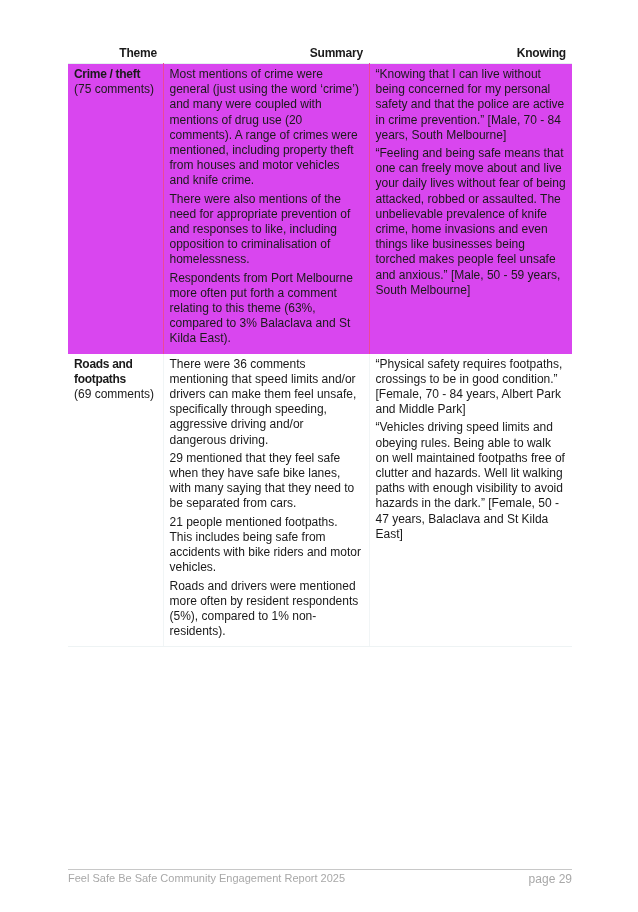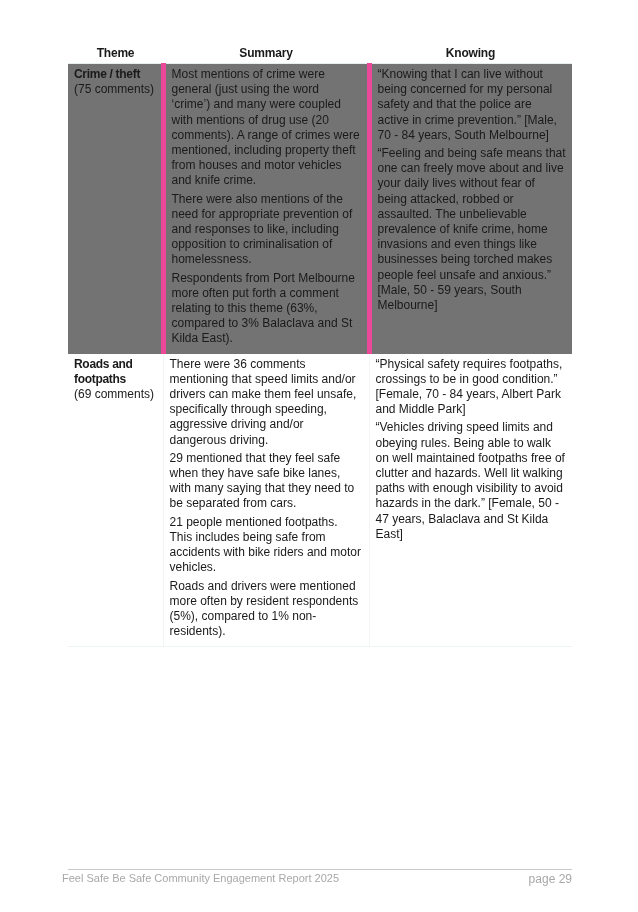--- a/index.html
+++ b/index.html
@@ -1,31 +1,31 @@
 <!DOCTYPE html>
 <html><head>
 <meta charset="utf-8">
 <style>
   html, body { margin:0; padding:0; background:#ffffff; }
   body { width:638px; height:912px; position:relative; font-family:"Liberation Sans", sans-serif; color:#1a1a1a; }
   .page { position:absolute; left:68px; top:44px; width:504px; }
   table { border-collapse:collapse; width:504px; table-layout:fixed; }
-  th { text-align:center; font-weight:bold; font-size:12px; padding:2px 6px 3px 6px; letter-spacing:-0.2px; }
+  th { text-align:right; font-weight:bold; font-size:12px; padding:2px 6px 3px 6px; letter-spacing:-0.2px; }
   td { vertical-align:top; font-size:12px; line-height:15.2px; padding:3px 6px 4px 6px; }
   col.c1 { width:95px; } col.c2 { width:206px; } col.c3 { width:203px; }
-  tr.shaded td { background:#737373;margin-top:24px; }
-  tr.shaded td + td { border-left:5px solid #ec4899; }
+  tr.shaded td { background:#d946ef;margin-top:24px; }
+  tr.shaded td + td { border-left:1px solid #ec4899; }
   tr.plain td + td { border-left:1px solid #f1f5f6;margin-left:14px; }
   tr.plain td { border-bottom:1px solid #eef3f4; }
   thead tr { border-bottom:1px solid #e5eff0; }
   .theme-name { font-weight:bold; letter-spacing:-0.3px; }
   p { margin:0 0 3px 0; }
   .quote p { }
   .footer-line { position:absolute; left:68px; top:869px; width:504px; height:1px; background:#c8c8c8; }
-  .footer-left { position:absolute; left:62px; top:872px; font-size:11px; color:#a8a8a8; }
+  .footer-left { position:absolute; left:68px; top:872px; font-size:11px; color:#a8a8a8; }
   .footer-right { position:absolute; right:66px; top:872px; font-size:12px; color:#a8a8a8; }
 </style>
 </head>
 <body>
 
 <div class="page">
   <table>
     <colgroup>
         <col class="c1">
         <col class="c2">

